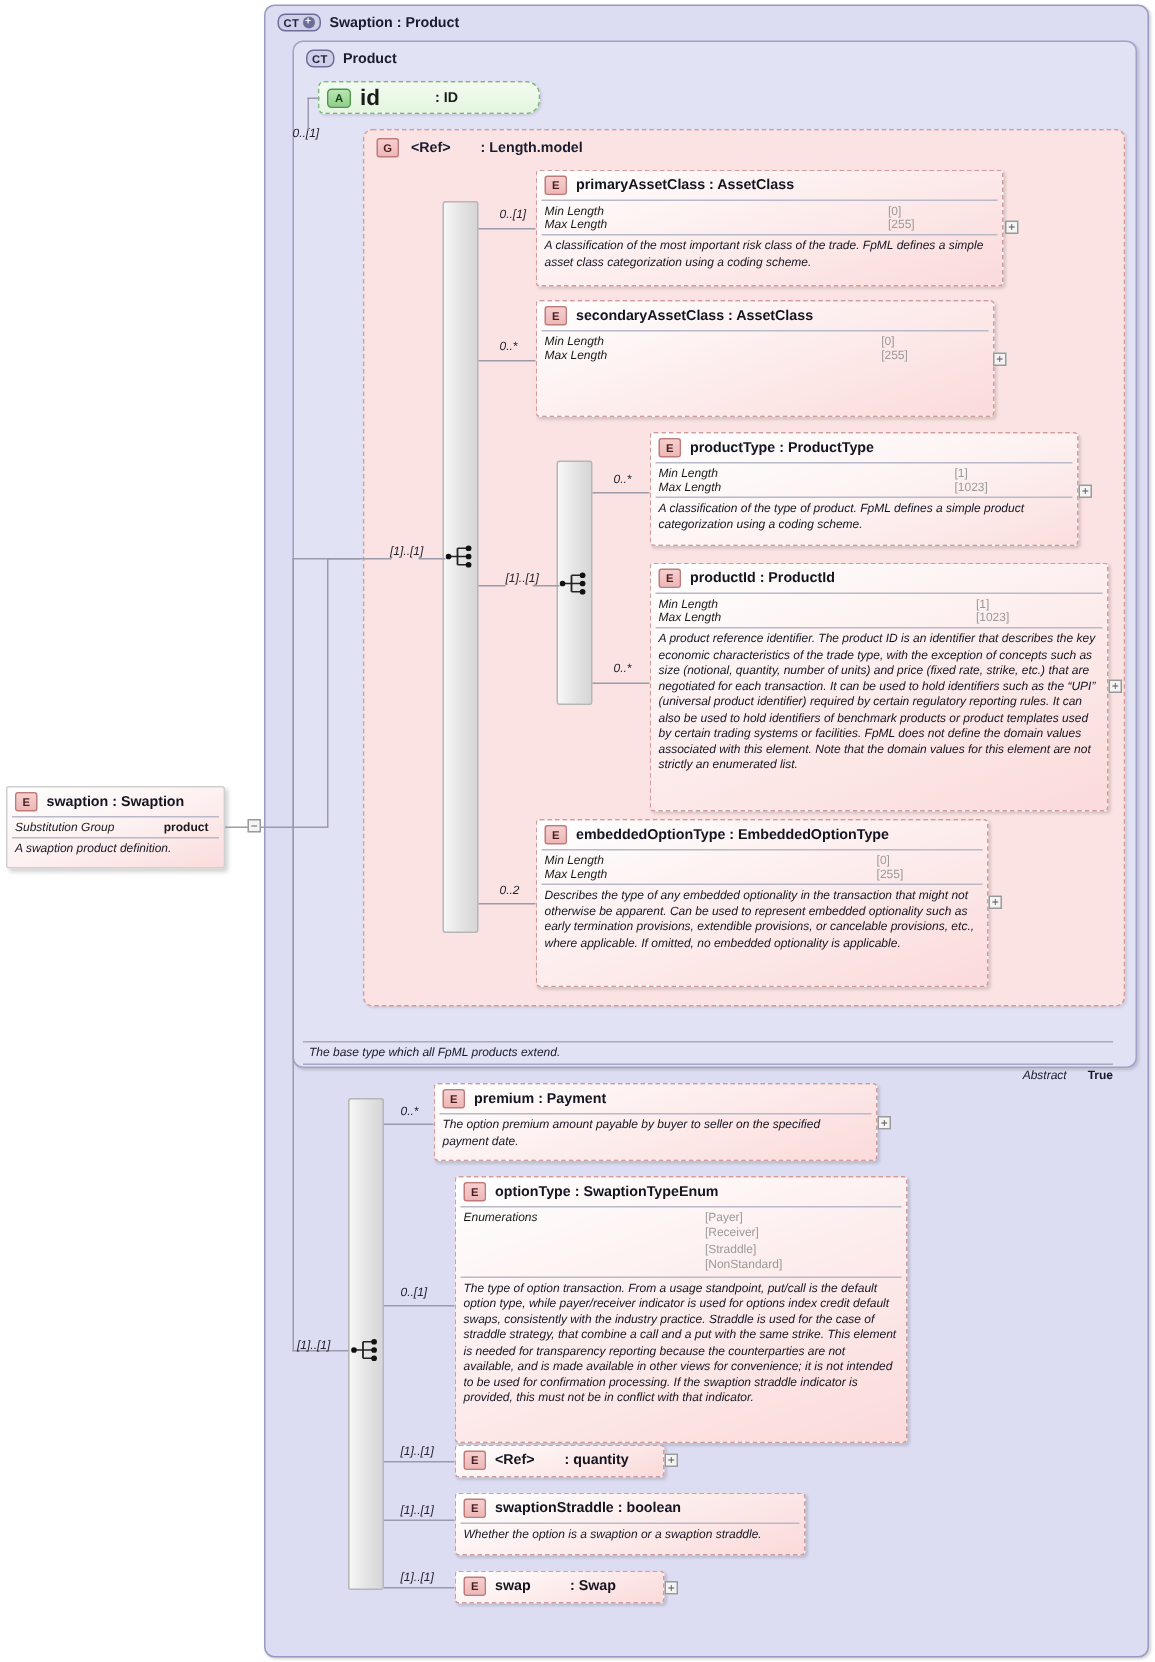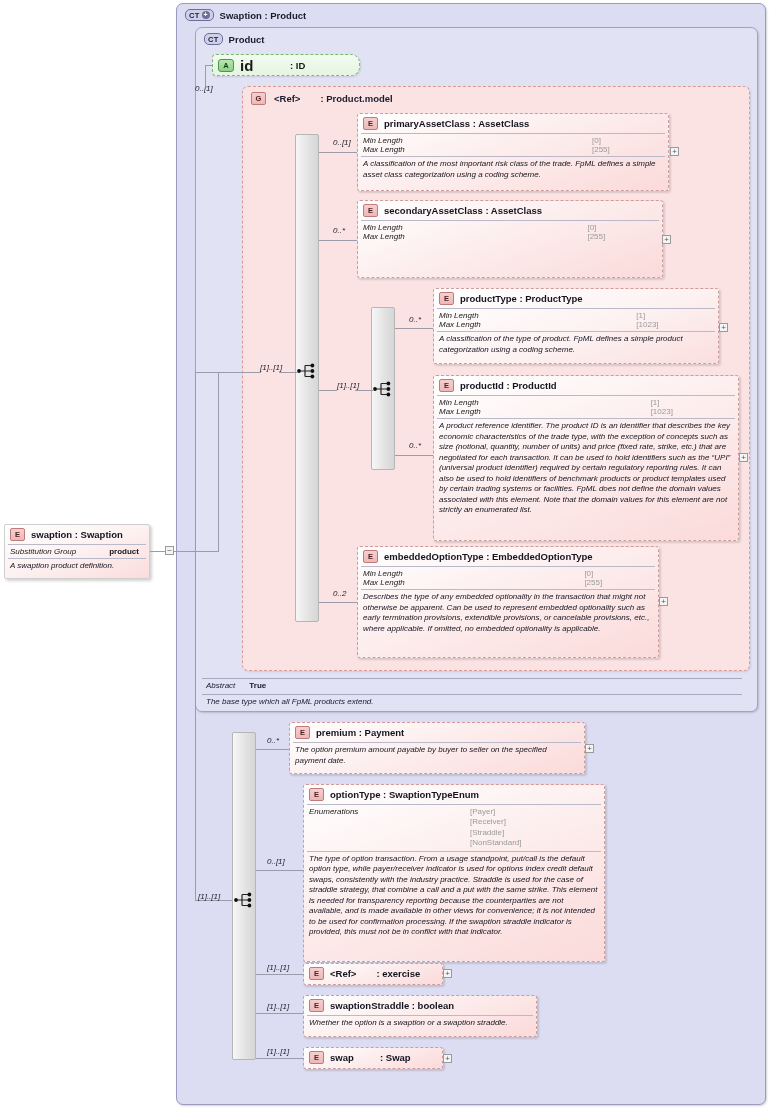--- a/index.html
+++ b/index.html
@@ -157,41 +157,41 @@
   </div>
 
 </div>
 
 <div class="ct-inner">
   <div class="hdr" style="left:8px; top:5px;">
     <span class="badge">CT</span>
     <span class="hdr-label">Product</span>
   </div>
 
-  <div class="footstrip" style="left:6px; top:650px; width:540px;">
+  <div class="footstrip" style="left:6px; top:681px; width:540px;text-align:right;">
     <span class="k">Abstract</span><span class="v">True</span>
   </div>
   <div class="footstrip" style="left:6px; top:666px; width:540px;">The base type which all FpML products extend.</div>
 </div>
 
 <div class="attr-node">
   <span class="badge-a">A</span>
   <span class="attr-name">id</span>
   <span class="attr-type">: ID</span>
 </div>
 <div class="card" style="left:195px; top:84px;">0..[1]</div>
 
 <div class="ln lnv" style="left:205px; top:65px; height:22px;"></div>
 <div class="ln lnh" style="left:205px; top:65px; width:8px;"></div>
 
 <div class="grp-box">
   <div class="hdr" style="left:8px; top:5px;">
     <span class="badge-g">G</span>
     <span class="hdr-label" style="padding-left:2px;">&lt;Ref&gt;</span>
-    <span class="hdr-label" style="padding-left:14px;">: Product.model</span>
+    <span class="hdr-label" style="padding-left:14px;">: Length.model</span>
   </div>
 </div>
 
 <div class="seqbar" style="left:295px; top:134px; width:24px; height:488px;"></div>
 <svg class="seqicon" style="left:297px; top:363px;" viewBox="0 0 22 16">
   <line x1="1.5" y1="8" x2="8" y2="8" stroke="#222" stroke-width="1"></line>
   <line x1="8" y1="2.5" x2="8" y2="13.5" stroke="#222" stroke-width="1.2"></line>
   <line x1="8" y1="2.5" x2="14" y2="2.5" stroke="#222" stroke-width="1"></line>
   <line x1="8" y1="8" x2="14" y2="8" stroke="#222" stroke-width="1"></line>
   <line x1="8" y1="13.5" x2="14" y2="13.5" stroke="#222" stroke-width="1"></line>
@@ -388,21 +388,21 @@
   </div>
   <div class="doc">The type of option transaction. From a usage standpoint, put/call is the default option type, while payer/receiver indicator is used for options index credit default swaps, consistently with the industry practice. Straddle is used for the case of straddle strategy, that combine a call and a put with the same strike. This element is needed for transparency reporting because the counterparties are not available, and is made available in other views for convenience; it is not intended to be used for confirmation processing. If the swaption straddle indicator is provided, this must not be in conflict with that indicator.</div>
 </div>
 <div class="card" style="left:267px; top:857px;">0..[1]</div>
 <div class="ln lnh" style="left:256px; top:870px; width:47px;"></div>
 
 <div class="enode" style="left:303px; top:963px; width:140px; height:22px;">
   <div class="enode-title">
     <span class="badge-e">E</span>
     <span class="nm">&lt;Ref&gt;</span>
-    <span class="nm" style="padding-left:14px;">: exercise</span>
+    <span class="nm" style="padding-left:14px;">: quantity</span>
   </div>
 </div>
 <div class="expander" style="left:443px; top:969px;">+</div>
 <div class="card" style="left:267px; top:963px;">[1]..[1]</div>
 <div class="ln lnh" style="left:256px; top:974px; width:47px;"></div>
 
 <div class="enode" style="left:303px; top:995px; width:234px; height:42px;">
   <div class="enode-title">
     <span class="badge-e">E</span>
     <span class="nm">swaptionStraddle : boolean</span>

